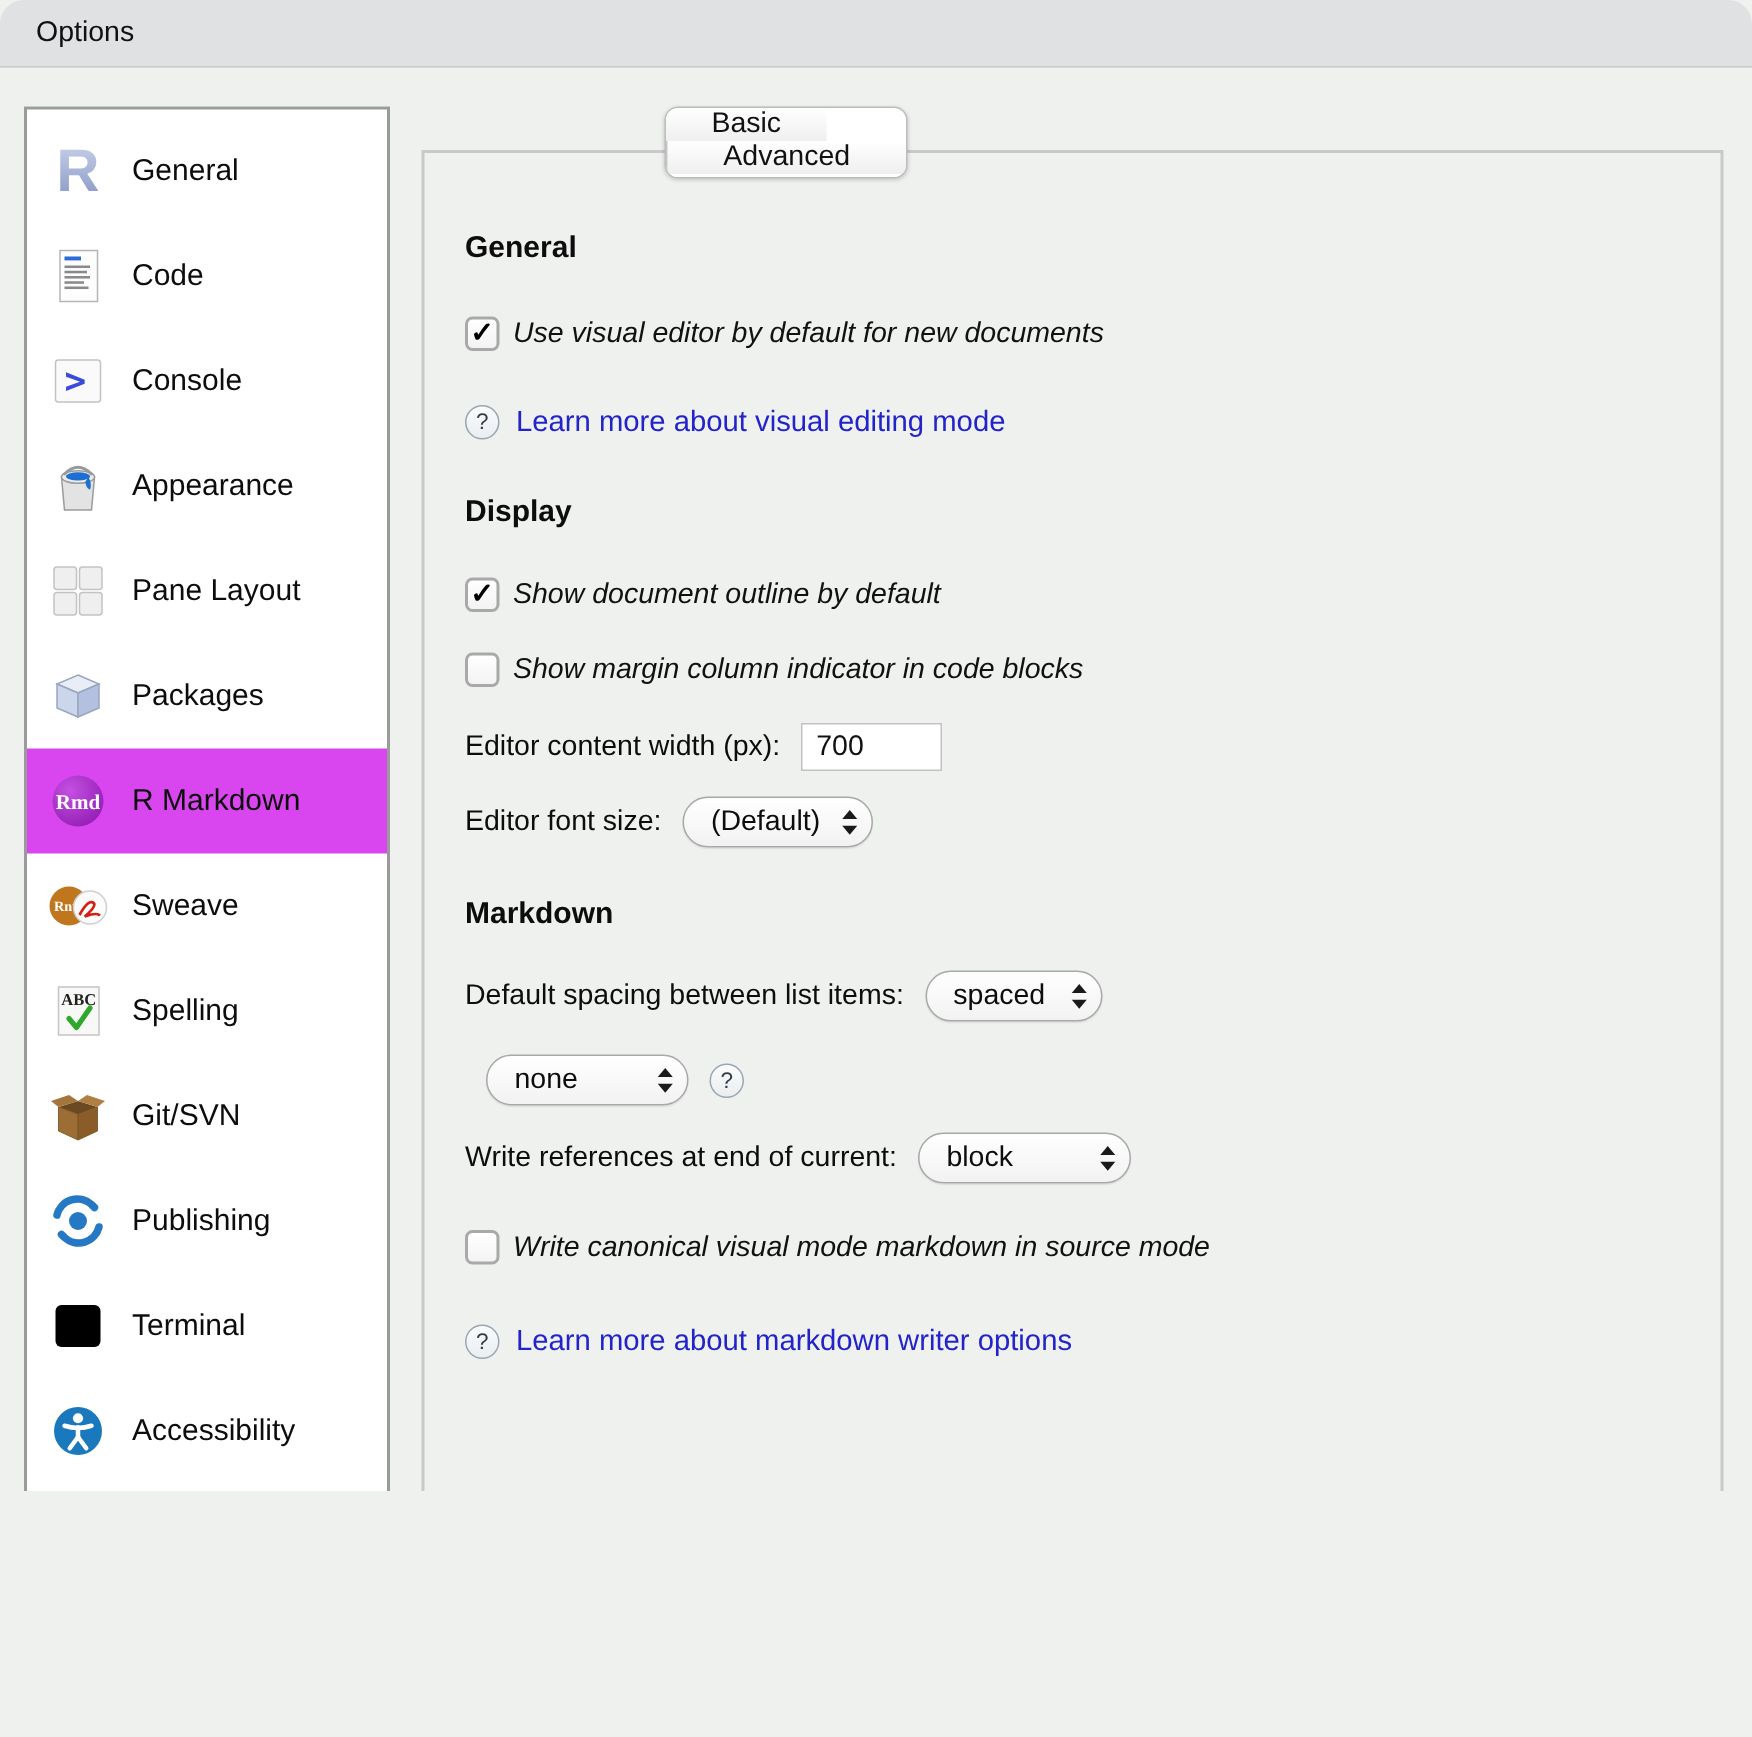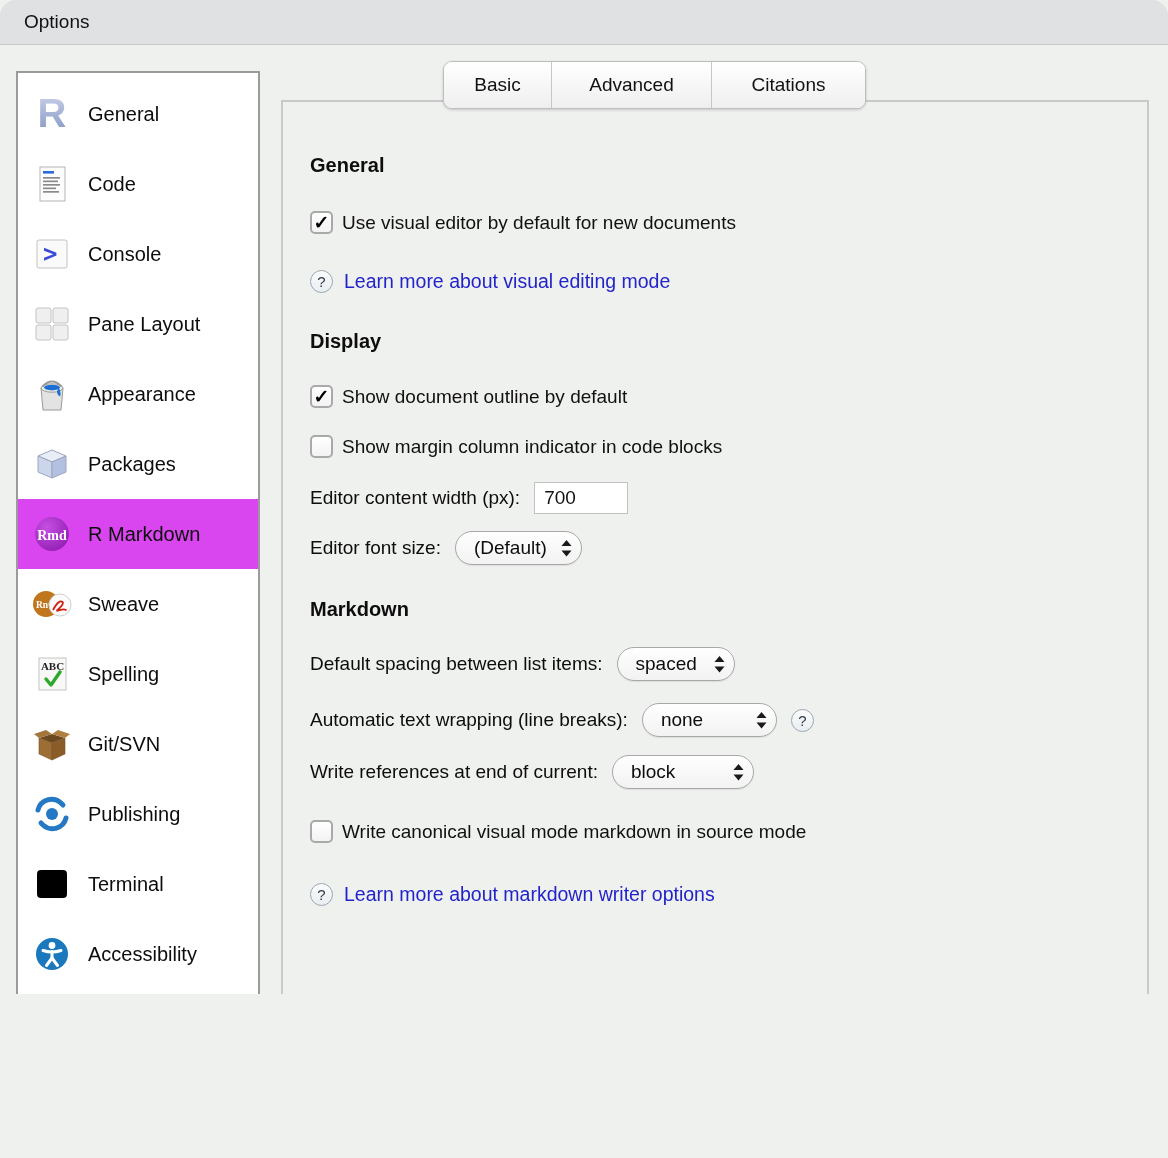--- a/index.html
+++ b/index.html
@@ -20,23 +20,23 @@
     position:absolute; left:16px; top:71px; width:244px; height:1070px;
     background:#ffffff; border:2px solid #9b9b9b; padding-top:6px; overflow:hidden;
   }
   .side-item { height:70px; display:flex; align-items:center; padding-left:14px; cursor:default; }
   .side-item.selected { background:#d946ef; }
   .side-icon { width:40px; height:40px; flex:0 0 40px; display:flex; align-items:center; justify-content:center; }
   .side-icon svg { width:40px; height:40px; }
   .side-label { margin-left:16px; font-size:20px; color:#0d0d0d; white-space:nowrap; }
   
   .tabs {
-    position:absolute; left:443px; top:61px; height:48px; display:flex;
+    position:absolute; left:443px; top:71px; height:48px; display:flex;
     border:1px solid #bdbdbd; border-radius:9px; overflow:hidden; z-index:3;
-    background:#fff; box-shadow:0 1px 3px rgba(0,0,0,.18);
+    background:#fff; box-shadow:0 1px 3px rgba(0,0,0,.18);flex-direction:column;
   }
   .tab {
     display:flex; align-items:center; justify-content:center;
     font-size:19px; color:#111; background:linear-gradient(#ffffff,#efefef);
   }
   .tab + .tab { border-left:1px solid #c6c6c6; }
   .tab.selected { background:linear-gradient(#a0a0a0,#8a8a8a); color:#ffffff; border-left:none; }
   .tab.selected + .tab { border-left:none; }
   
   .panel {
@@ -46,21 +46,21 @@
   .row { position:absolute; left:27px; display:flex; align-items:center; white-space:nowrap; }
   .heading { font-size:20px; font-weight:bold; color:#0d0d0d; }
   .lbl { font-size:19px; color:#0d0d0d; }
   
   .cb {
     width:23px; height:23px; border:2px solid #a9a9a9; border-radius:5px;
     background:linear-gradient(#ffffff,#f3f3f3);
     display:flex; align-items:center; justify-content:center;
     font-size:19px; font-weight:bold; color:#000; line-height:1;
   }
-  .cb-lbl { margin-left:9px; font-size:19px; }
+  .cb-lbl { margin-left:9px; font-size:19px;font-style:italic; }
   
   .help {
     width:23px; height:23px; border-radius:50%; border:1px solid #9aa7b0;
     background:linear-gradient(#fbfcfd,#e9eef1); color:#323c46;
     display:flex; align-items:center; justify-content:center; font-size:15px; flex:0 0 23px;
   }
   .link { margin-left:11px; font-size:19.5px; color:#2323cb; cursor:pointer; }
   
   .text-input {
     width:94px; height:32px; margin-left:14px; border:1px solid #c2c2c2; background:#fff;
@@ -126,42 +126,42 @@
             <rect x="5" y="6" width="30" height="28" rx="2" fill="#fafafa" stroke="#c2c2c2"></rect>
             <text x="11" y="28" font-size="24" font-weight="bold" fill="#3a4adb" font-family="'DejaVu Sans Mono',monospace">&gt;</text>
           </svg>
       </span>
       <span class="side-label">Console</span>
     </div>
 
     <div class="side-item">
       <span class="side-icon">
         <svg viewBox="0 0 40 40">
+            <path d="M9 14 L11 36 H29 L31 14 Z" fill="#e3e3e3" stroke="#9a9a9a"></path>
+            <ellipse cx="20" cy="14" rx="11" ry="4.2" fill="#ededed" stroke="#9a9a9a"></ellipse>
+            <ellipse cx="20" cy="13.6" rx="8" ry="2.8" fill="#1d6fd1"></ellipse>
+            <path d="M27 14 q2.5 5 1 8.5 q-3 -1.5 -3 -5.5 Z" fill="#1d6fd1"></path>
+            <path d="M10.5 12.5 Q20 2.5 29.5 12.5" fill="none" stroke="#9a9a9a" stroke-width="2"></path>
+          </svg>
+      </span>
+      <span class="side-label">Appearance</span>
+    </div>
+
+    <div class="side-item">
+      <span class="side-icon">
+        <svg viewBox="0 0 40 40">
             <g fill="#efefef" stroke="#c3c3c3">
               <rect x="4" y="4" width="15" height="15" rx="2"></rect>
               <rect x="21" y="4" width="15" height="15" rx="2"></rect>
               <rect x="4" y="21" width="15" height="15" rx="2"></rect>
               <rect x="21" y="21" width="15" height="15" rx="2"></rect>
             </g>
           </svg>
       </span>
       <span class="side-label">Pane Layout</span>
-    </div>
-
-    <div class="side-item">
-      <span class="side-icon">
-        <svg viewBox="0 0 40 40">
-            <path d="M9 14 L11 36 H29 L31 14 Z" fill="#e3e3e3" stroke="#9a9a9a"></path>
-            <ellipse cx="20" cy="14" rx="11" ry="4.2" fill="#ededed" stroke="#9a9a9a"></ellipse>
-            <ellipse cx="20" cy="13.6" rx="8" ry="2.8" fill="#1d6fd1"></ellipse>
-            <path d="M27 14 q2.5 5 1 8.5 q-3 -1.5 -3 -5.5 Z" fill="#1d6fd1"></path>
-            <path d="M10.5 12.5 Q20 2.5 29.5 12.5" fill="none" stroke="#9a9a9a" stroke-width="2"></path>
-          </svg>
-      </span>
-      <span class="side-label">Appearance</span>
     </div>
 
     <div class="side-item">
       <span class="side-icon">
         <svg viewBox="0 0 40 40">
             <polygon points="20,6 34,12 20,18 6,12" fill="#e8edf6" stroke="#9aa6c0"></polygon>
             <polygon points="6,12 20,18 20,34 6,28" fill="#ccd6ea" stroke="#9aa6c0"></polygon>
             <polygon points="34,12 20,18 20,34 34,28" fill="#b3c0e0" stroke="#9aa6c0"></polygon>
           </svg>
       </span>
@@ -331,21 +331,20 @@
         <span class="arrows">
             <svg width="11" height="17" viewBox="0 0 11 17">
               <polygon points="5.5,0 10.5,6 0.5,6" fill="#1a1a1a"></polygon>
               <polygon points="0.5,10.5 10.5,10.5 5.5,16.5" fill="#1a1a1a"></polygon>
             </svg>
           </span>
       </span>
     </div>
 
     <div class="row" style="top:601px">
-      <span class="lbl">Automatic text wrapping (line breaks):</span>
       <span class="popup" style="width:135px">
         <span>none</span>
         <span class="arrows">
             <svg width="11" height="17" viewBox="0 0 11 17">
               <polygon points="5.5,0 10.5,6 0.5,6" fill="#1a1a1a"></polygon>
               <polygon points="0.5,10.5 10.5,10.5 5.5,16.5" fill="#1a1a1a"></polygon>
             </svg>
           </span>
       </span>
       <span class="help popup-help">?</span>

